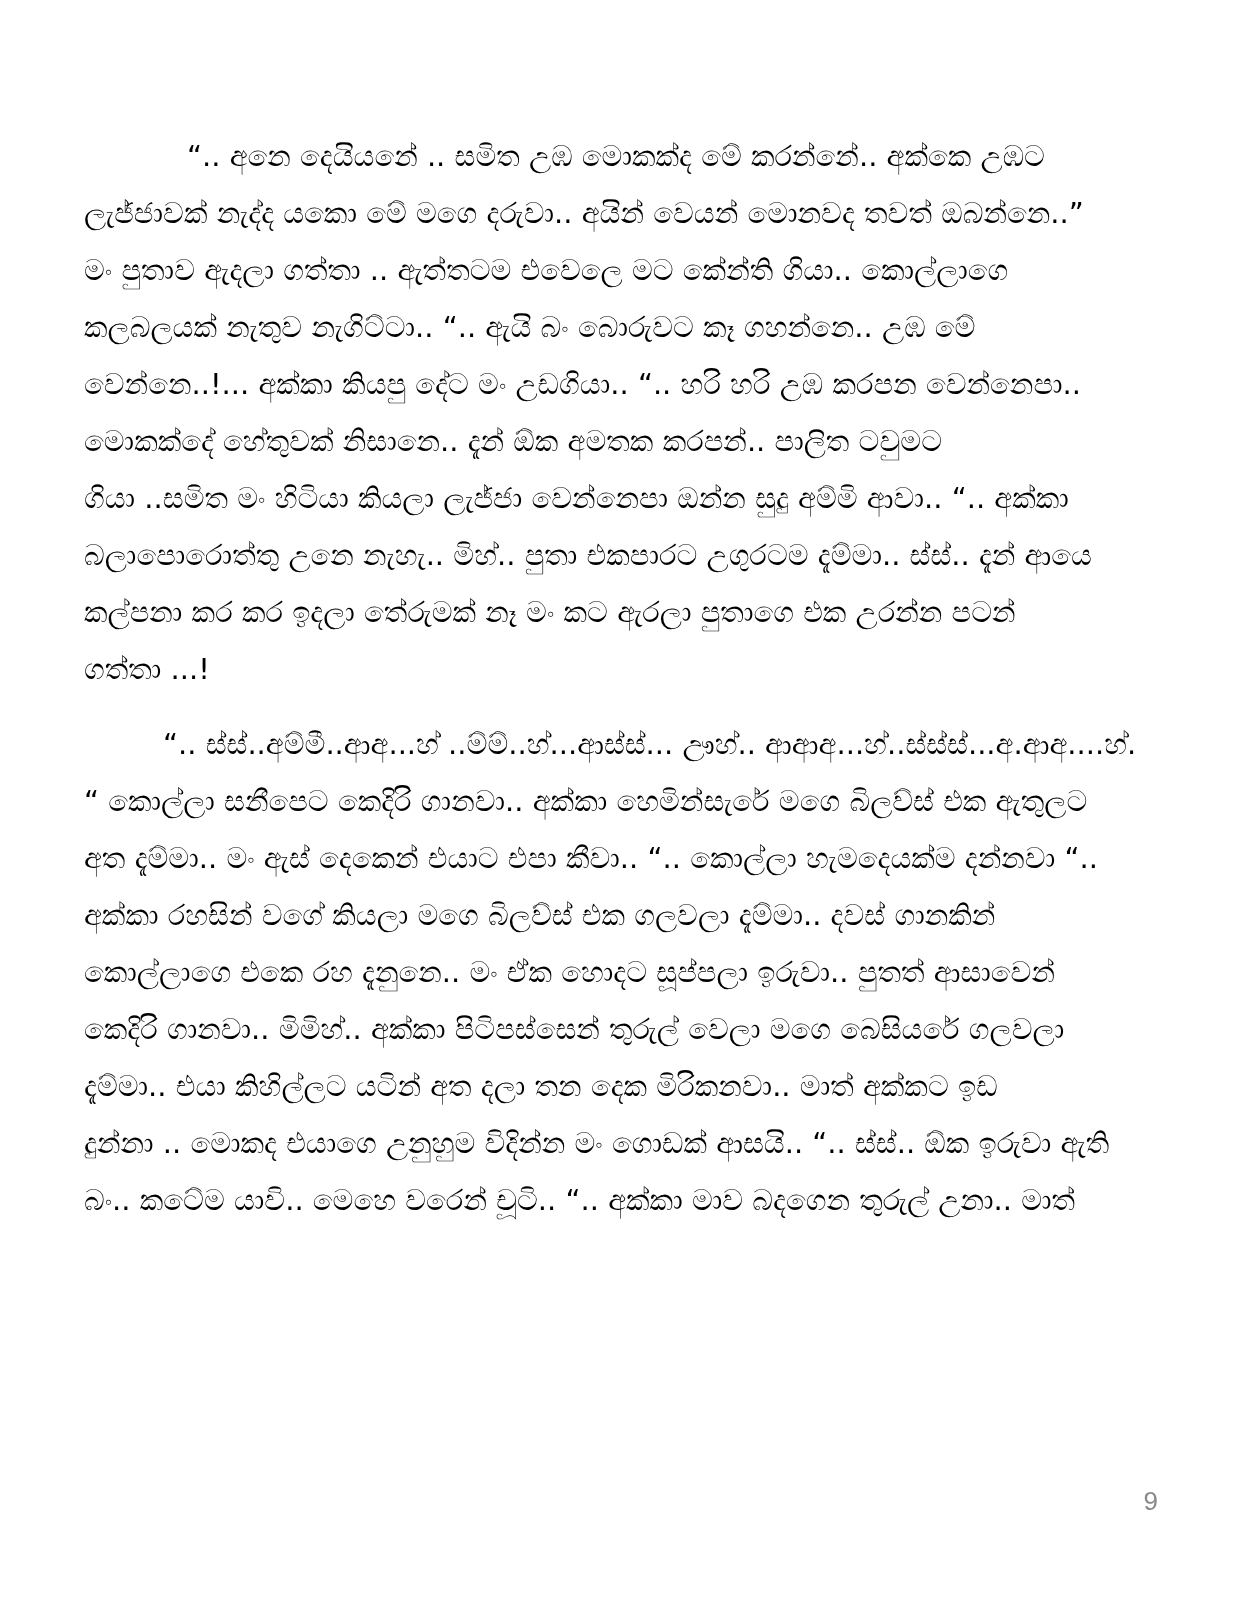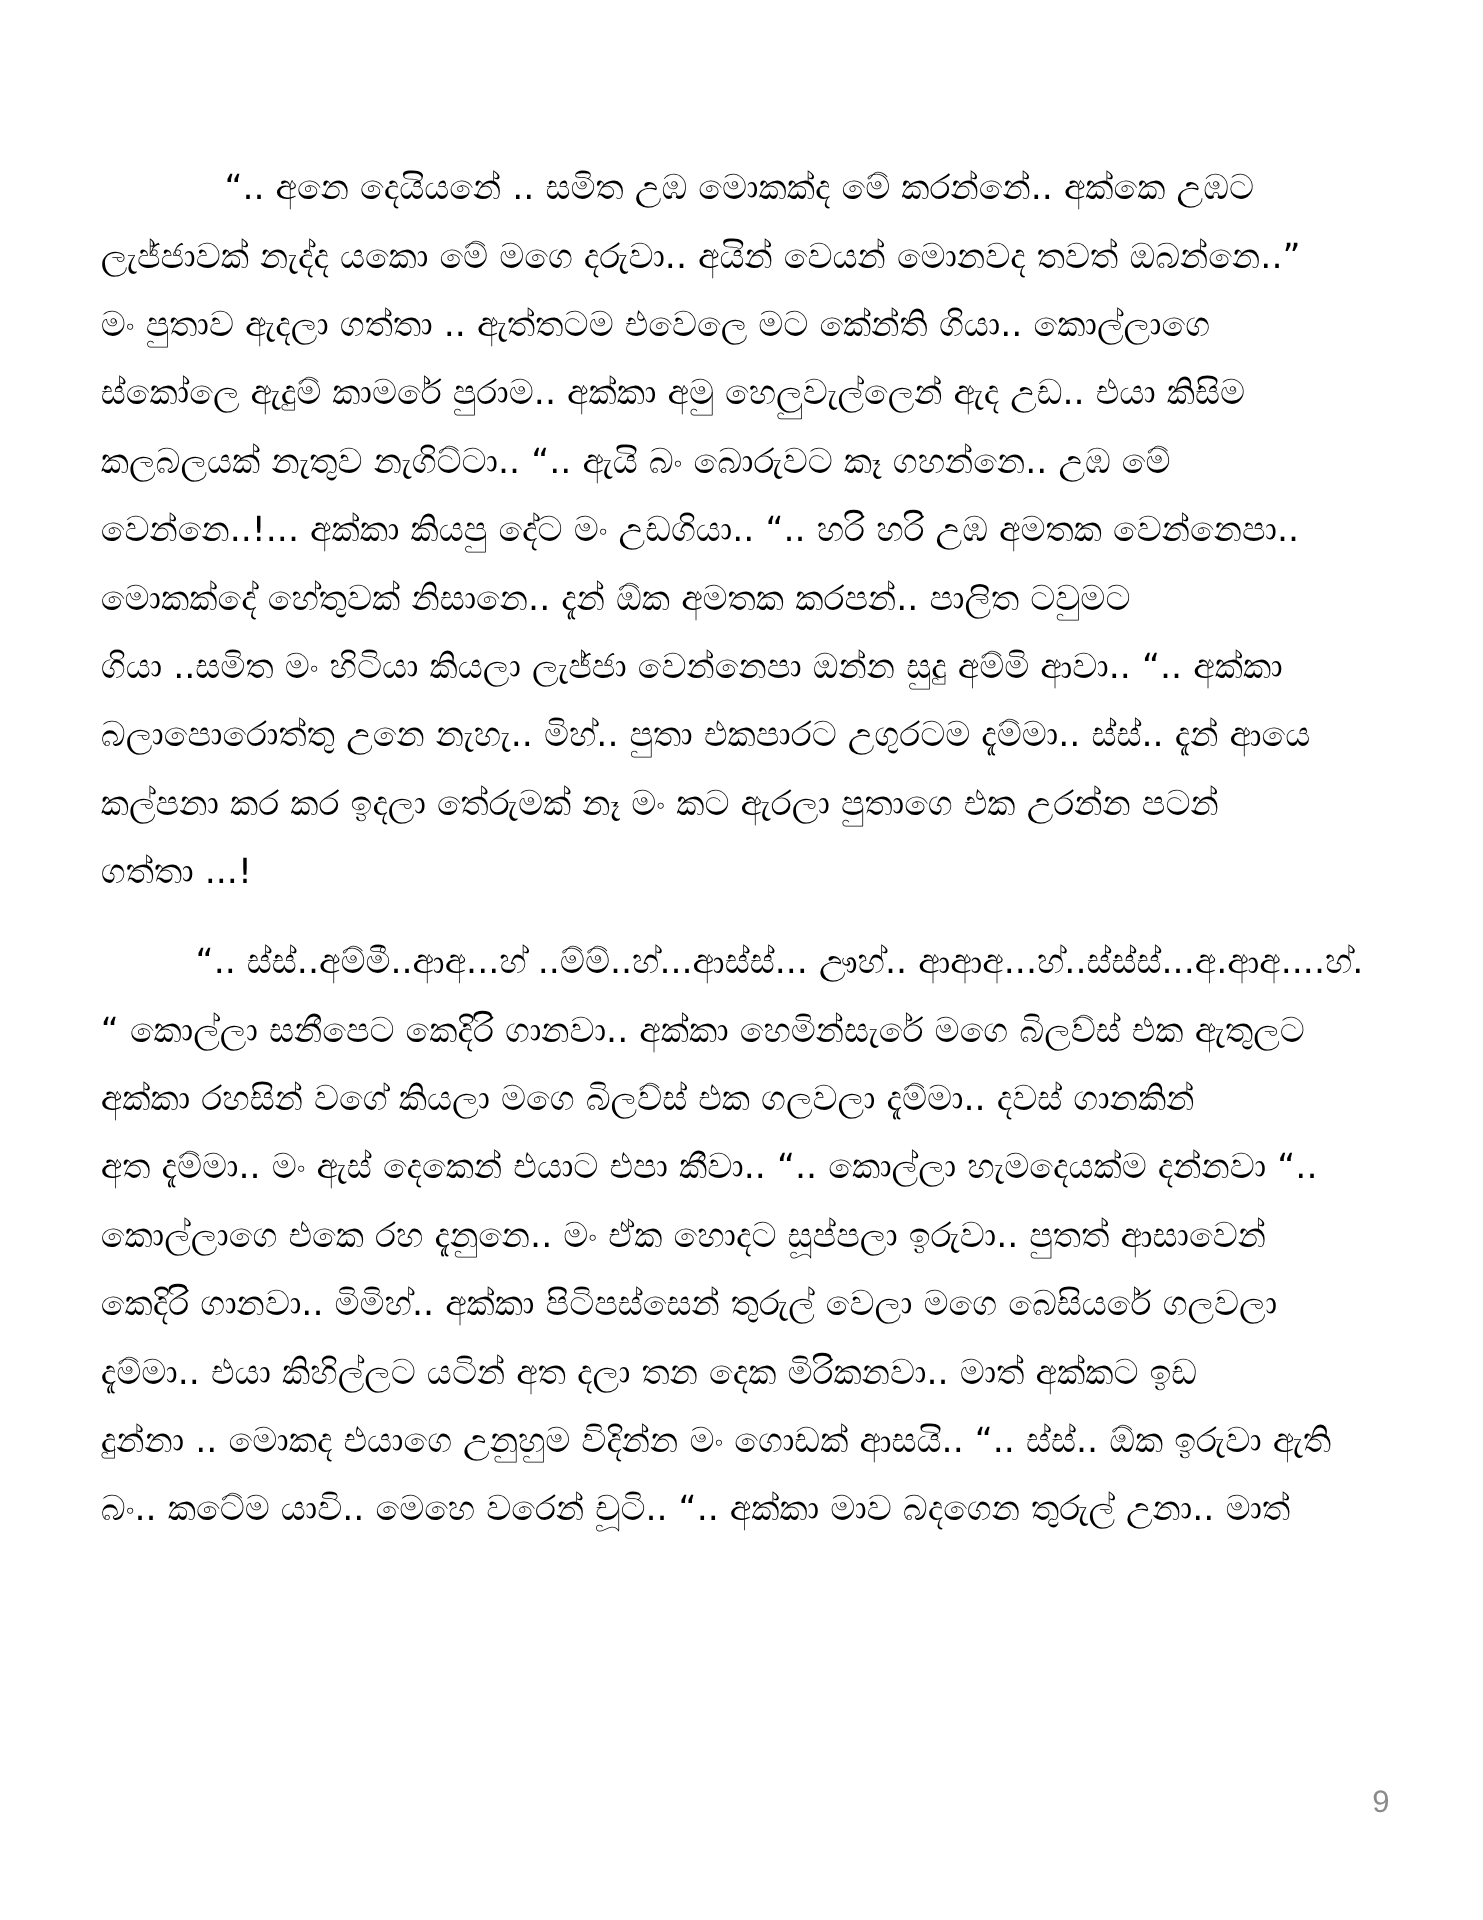--- a/index.html
+++ b/index.html
@@ -52,35 +52,34 @@
 <body>
 
 <div class="page">
 
   <div class="text-block">
 
     <div class="paragraph para-1">
       <div class="line">“.. අනෙ දෙයියනේ .. සමිත උඹ මොකක්ද මේ කරන්නේ.. අක්කෙ උඹට</div>
       <div class="line">ලැජ්ජාවක් නැද්ද යකො මේ මගෙ දරුවා.. අයින් වෙයන් මොනවද තවත් ඔබන්නෙ..”</div>
       <div class="line">මං පුතාව ඇදලා ගත්තා .. ඇත්තටම එවෙලෙ මට කේන්ති ගියා.. කොල්ලාගෙ</div>
-      <div class="line">ස්කෝලෙ ඇදුම් කාමරේ පුරාම.. අක්කා අමු හෙලුවැල්ලෙන් ඇද උඩ.. එයා කිසිම</div>
       <div class="line">කලබලයක් නැතුව නැගිට්ටා.. “.. ඇයි බං බොරුවට කෑ ගහන්නෙ.. උඹ මේ</div>
-      <div class="line">වෙන්නෙ..!... අක්කා කියපු දේට මං උඩගියා.. “.. හරි හරි උඹ අමතක වෙන්නෙපා..</div>
+      <div class="line">වෙන්නෙ..!... අක්කා කියපු දේට මං උඩගියා.. “.. හරි හරි උඹ කරපන වෙන්නෙපා..</div>
       <div class="line">මොකක්දේ හේතුවක් නිසානෙ.. දැන් ඕක අමතක කරපන්.. පාලිත ටවුමට</div>
       <div class="line">ගියා ..සමිත මං හිටියා කියලා ලැජ්ජා වෙන්නෙපා  ඔන්න සුදු අම්මි ආවා.. “.. අක්කා</div>
       <div class="line">බලාපොරොත්තු උනෙ නැහැ.. මිහ්.. පුතා එකපාරට උගුරටම දැම්මා.. ස්ස්.. දැන් ආයෙ</div>
       <div class="line">කල්පනා කර කර ඉදලා තේරුමක් නෑ මං කට ඇරලා පුතාගෙ එක උරන්න පටන්</div>
       <div class="line">ගත්තා ...!</div>
     </div>
 
     <div class="paragraph para-2">
       <div class="line">“.. ස්ස්..අම්මී..ආඅ...හ් ..ම්ම්..හ්...ආස්ස්... ඌහ්.. ආආඅ...හ්..ස්ස්ස්...අ.ආඅ....හ්.</div>
       <div class="line">“ කොල්ලා සනීපෙට කෙදිරි ගානවා.. අක්කා හෙමින්සැරේ මගෙ බිලව්ස් එක ඇතුලට</div>
+      <div class="line">අත දැම්මා.. මං ඇස් දෙකෙන් එයාට එපා කීවා.. “.. කොල්ලා හැමදෙයක්ම දන්නවා “..</div>
       <div class="line">අක්කා රහසින් වගේ කියලා මගෙ බිලව්ස් එක ගලවලා දැම්මා.. දවස් ගානකින්</div>
-      <div class="line">අත දැම්මා.. මං ඇස් දෙකෙන් එයාට එපා කීවා.. “.. කොල්ලා හැමදෙයක්ම දන්නවා “..</div>
       <div class="line">කොල්ලාගෙ එකෙ රහ දැනුනෙ.. මං ඒක හොදට සූප්පලා ඉරුවා.. පුතත් ආසාවෙන්</div>
       <div class="line">කෙදිරි ගානවා.. මිමිහ්.. අක්කා පිටිපස්සෙන් තුරුල් වෙලා මගෙ බෙසියරේ ගලවලා</div>
       <div class="line">දැම්මා.. එයා කිහිල්ලට යටින් අත දලා තන දෙක මිරිකනවා.. මාත් අක්කට ඉඩ</div>
       <div class="line">දුන්නා .. මොකද එයාගෙ උනුහුම විදින්න මං ගොඩක් ආසයි.. “.. ස්ස්.. ඕක ඉරුවා ඇති</div>
       <div class="line">බං.. කටේම යාවි.. මෙහෙ වරෙන් චූටි.. “.. අක්කා මාව බදගෙන තුරුල් උනා.. මාත්</div>
     </div>
 
   </div>
 
   <div class="page-number">9</div>

